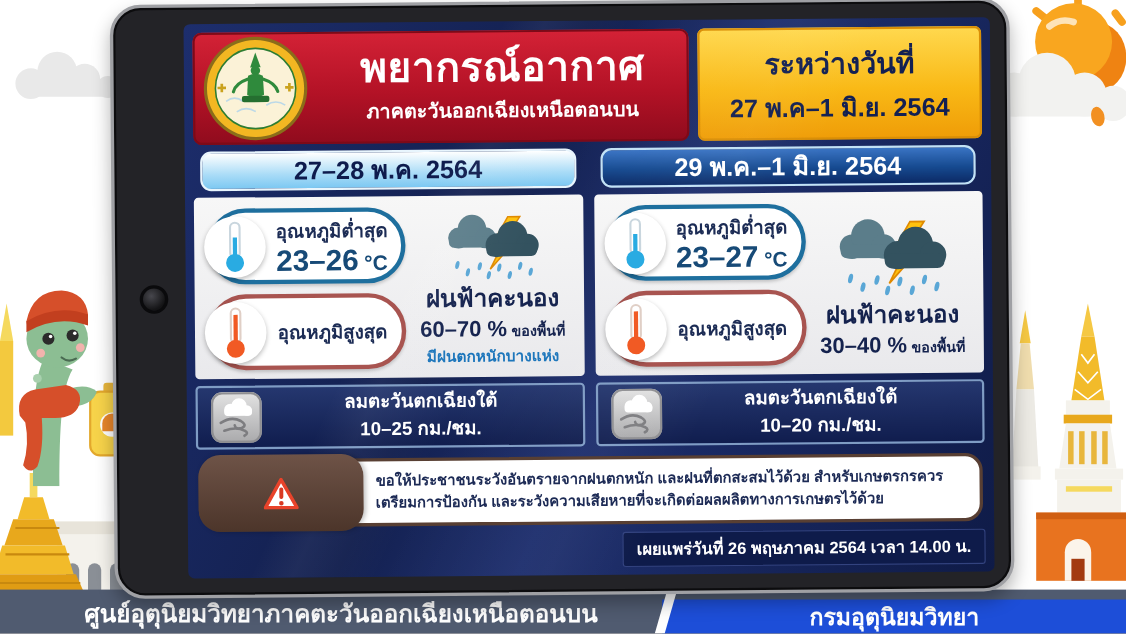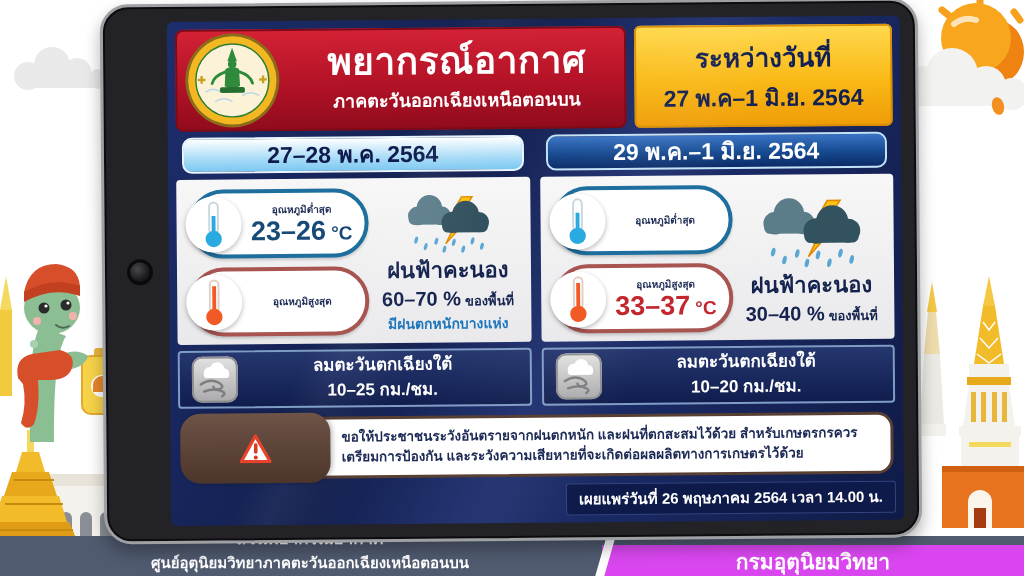--- a/index.html
+++ b/index.html
@@ -14,23 +14,23 @@
   #cloud-tl { left:4px; top:46px; z-index:1; }
   #sun-tr { right:0; top:0; z-index:1; }
   #mascot { left:0; top:226px; z-index:2; }
   #scenery-left { left:0; top:268px; z-index:1; }
   #scenery-right { right:0; top:276px; z-index:1; }
 
   
   .footer-slate { left:0; bottom:0; width:100%; height:40px; background:#505b70; z-index:3; }
   .footer-left-text { left:60px; bottom:1px; width:500px; text-align:center; color:#fff; z-index:4; }
   .footer-left-text .l1 { font-size:17px; font-weight:700; }
-  .footer-left-text .l2 { font-size:15px; font-weight:700; }
-  .footer-green { right:0; bottom:0; width:422px; height:31px; background:#d946ef; z-index:5;
-    display:flex; align-items:flex-start; justify-content:center; color:#fff;
+  .footer-left-text .l2 { font-size:22px; font-weight:700; }
+  .footer-green { right:0; bottom:0; width:422px; height:31px; background:#1d4ed8; z-index:5;
+    display:flex; align-items:center; justify-content:center; color:#fff;
     font-size:21px; font-weight:700; }
   .footer-slash { right:414px; bottom:0; width:9px; height:40px; background:#fff;
     transform:skewX(-16deg); z-index:6; }
 
   
   .tablet { left:102px; top:1px; width:818px; height:540px; z-index:7;
     background:#232327; border:3px solid #9fa0a4; border-radius:28px;
     transform:rotate(-0.5deg);
     box-shadow:0 8px 16px rgba(0,0,0,.30), inset 0 0 0 2px #0c0c0e; }
   .camera { position:absolute; left:22px; top:252px; width:26px; height:26px; border-radius:50%;
@@ -75,21 +75,21 @@
     display:flex; gap:4px; padding:10px 8px 8px 12px; min-height:0; }
   .temps { width:54%; display:flex; flex-direction:column; gap:9px; }
   .temp-pill { position:relative; flex:1; background:#fff; border-radius:44px;
     display:flex; flex-direction:column; justify-content:center; align-items:center;
     padding-left:46px; box-shadow:0 2px 3px rgba(0,0,0,.18); }
   .temp-pill.min { border:4px solid #1e6f9e; }
   .temp-pill.max { border:4px solid #a85450; }
   .thermo { position:absolute; left:-7px; top:50%; transform:translateY(-50%);
     width:56px; height:56px; background:#fff; border-radius:50%;
     box-shadow:0 2px 5px rgba(0,0,0,.28); display:flex; align-items:center; justify-content:center; }
-  .t-label { font-size:10px; font-weight:700; color:#1c2c55; }
+  .t-label { font-size:17px; font-weight:700; color:#1c2c55; }
   .t-value { font-size:27px; font-weight:800; line-height:1; margin-top:1px; }
   .t-unit { font-size:19px; margin-left:5px; }
   .temp-pill.min .t-value { color:#174a77; }
   .temp-pill.max .t-value { color:#c1272d; }
 
   .rain { flex:1; display:flex; flex-direction:column; align-items:center; justify-content:center; }
   .rain-title { font-size:22px; font-weight:800; color:#14224e; margin-top:-2px; }
   .rain-pct { font-size:20px; font-weight:800; color:#14224e; }
   .rain-pct .pct-sub { font-size:13px; font-weight:700; margin-left:4px; }
   .rain-note { font-size:14px; font-weight:800; color:#1b75bb; margin-top:1px; }
@@ -362,31 +362,31 @@
           <div class="temps">
             <div class="temp-pill min">
               <span class="thermo">
                 <svg width="26" height="50" viewBox="0 0 26 52">
                   <rect x="8.5" y="3" width="9" height="33" rx="4.5" fill="#fff" stroke="#c9d6de" stroke-width="2"></rect>
                   <rect x="11" y="17" width="4" height="19" fill="#29abe2"></rect>
                   <circle cx="13" cy="41" r="8.5" fill="#29abe2"></circle>
                 </svg>
               </span>
               <span class="t-label">อุณหภูมิต่ำสุด</span>
+              <span class="t-value"><span>23–27</span><span class="t-unit">°C</span></span>
             </div>
             <div class="temp-pill max">
               <span class="thermo">
                 <svg width="26" height="50" viewBox="0 0 26 52">
                   <rect x="8.5" y="3" width="9" height="33" rx="4.5" fill="#fff" stroke="#e0cfc6" stroke-width="2"></rect>
                   <rect x="11" y="9" width="4" height="27" fill="#f15a24"></rect>
                   <circle cx="13" cy="41" r="8.5" fill="#f15a24"></circle>
                 </svg>
               </span>
               <span class="t-label">อุณหภูมิสูงสุด</span>
-              <span class="t-value"><span>33–37</span><span class="t-unit">°C</span></span>
             </div>
           </div>
           <div class="rain">
             <svg width="128" height="80" viewBox="0 0 150 100">
               <g fill="#5b7d8a">
                 <circle cx="30" cy="42" r="14"></circle>
                   <circle cx="48" cy="30" r="19"></circle>
                   <circle cx="66" cy="42" r="14"></circle>
                 <rect x="17" y="40" width="58" height="15" rx="7"></rect>
               </g>

